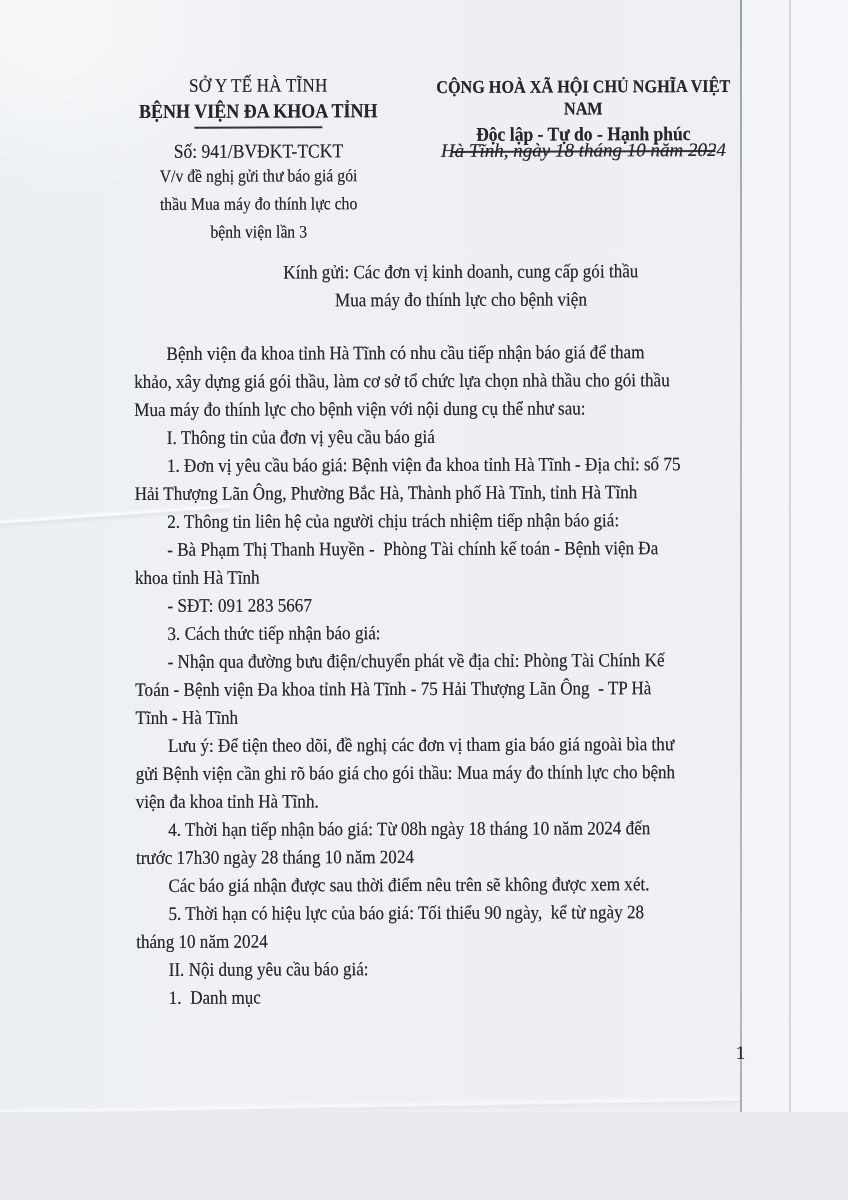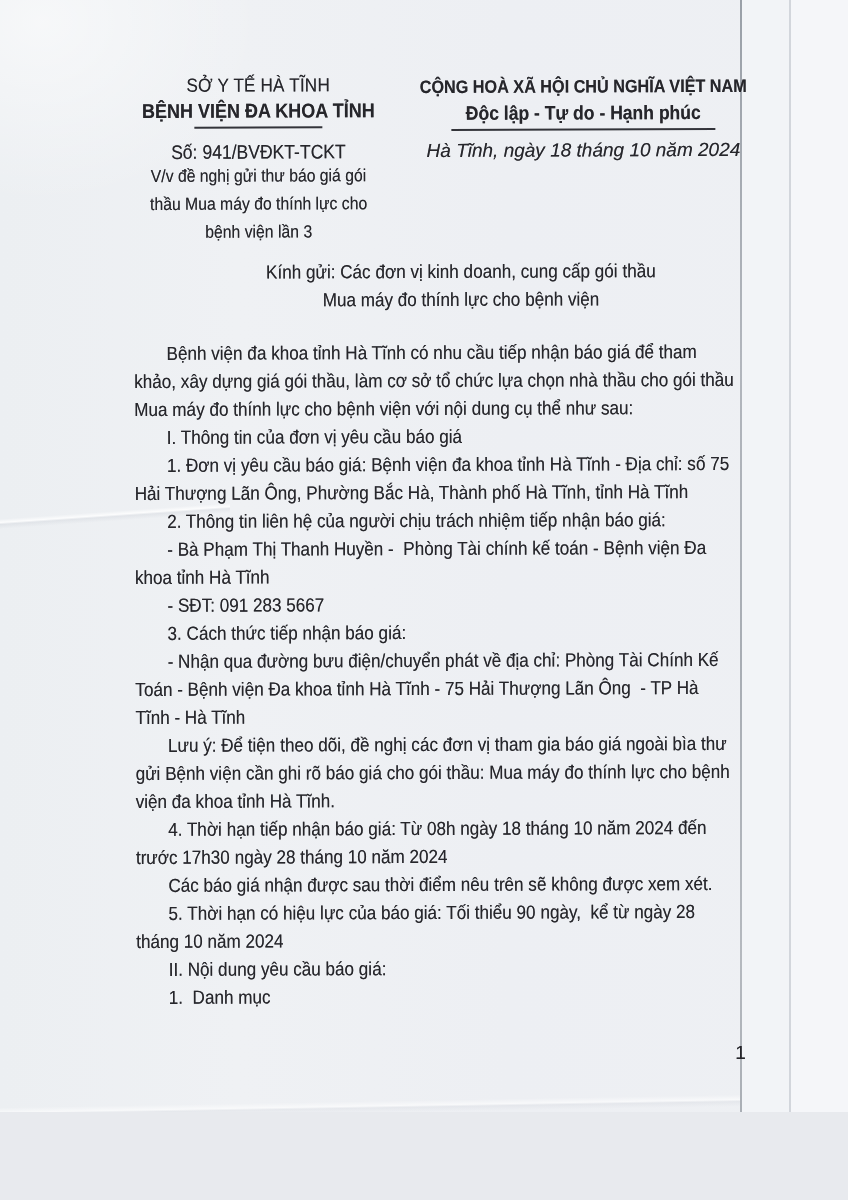--- a/index.html
+++ b/index.html
@@ -1,19 +1,19 @@
 <!DOCTYPE html>
 <html style="--paper: #eef0f3; --paper-right: #f2f4f7; --paper-right2: #f5f6f9; --edge-line: #a8adb4; --edge-line-faint: #b2b7bf; --ink: #26262b;"><head>
 <meta charset="utf-8">
 <style>
   html,body{margin:0;padding:0;background:#e8eaee;}
   .page{
     position:relative;width:848px;height:1112px;overflow:hidden;
     background:linear-gradient(90deg,#eceff2 0%,#eff1f4 28%,#edeff3 60%,#eef0f3 100%);
-    font-family:Liberation Sans, sans-serif;
+    font-family:Liberation Serif, serif;
     color:var(--ink,#26262b);
   }
   
   .right-strip{position:absolute;top:0;left:742px;width:106px;height:1200px;
     background:linear-gradient(90deg,var(--paper-right,#f2f4f7) 0 46px,var(--paper-right2,#f5f6f9) 50px 100%);}
   .edge-line{position:absolute;top:0;height:1200px;}
   .edge-line.main{left:740px;width:2px;
     background:linear-gradient(180deg,#9aa0a8 0%,#b2b6bd 30%,#a8adb4 55%,#b5b9bf 80%,#a4a9b0 100%);}
   .edge-line.faint{left:789px;width:2px;background:rgba(178,183,191,.5);}
   

